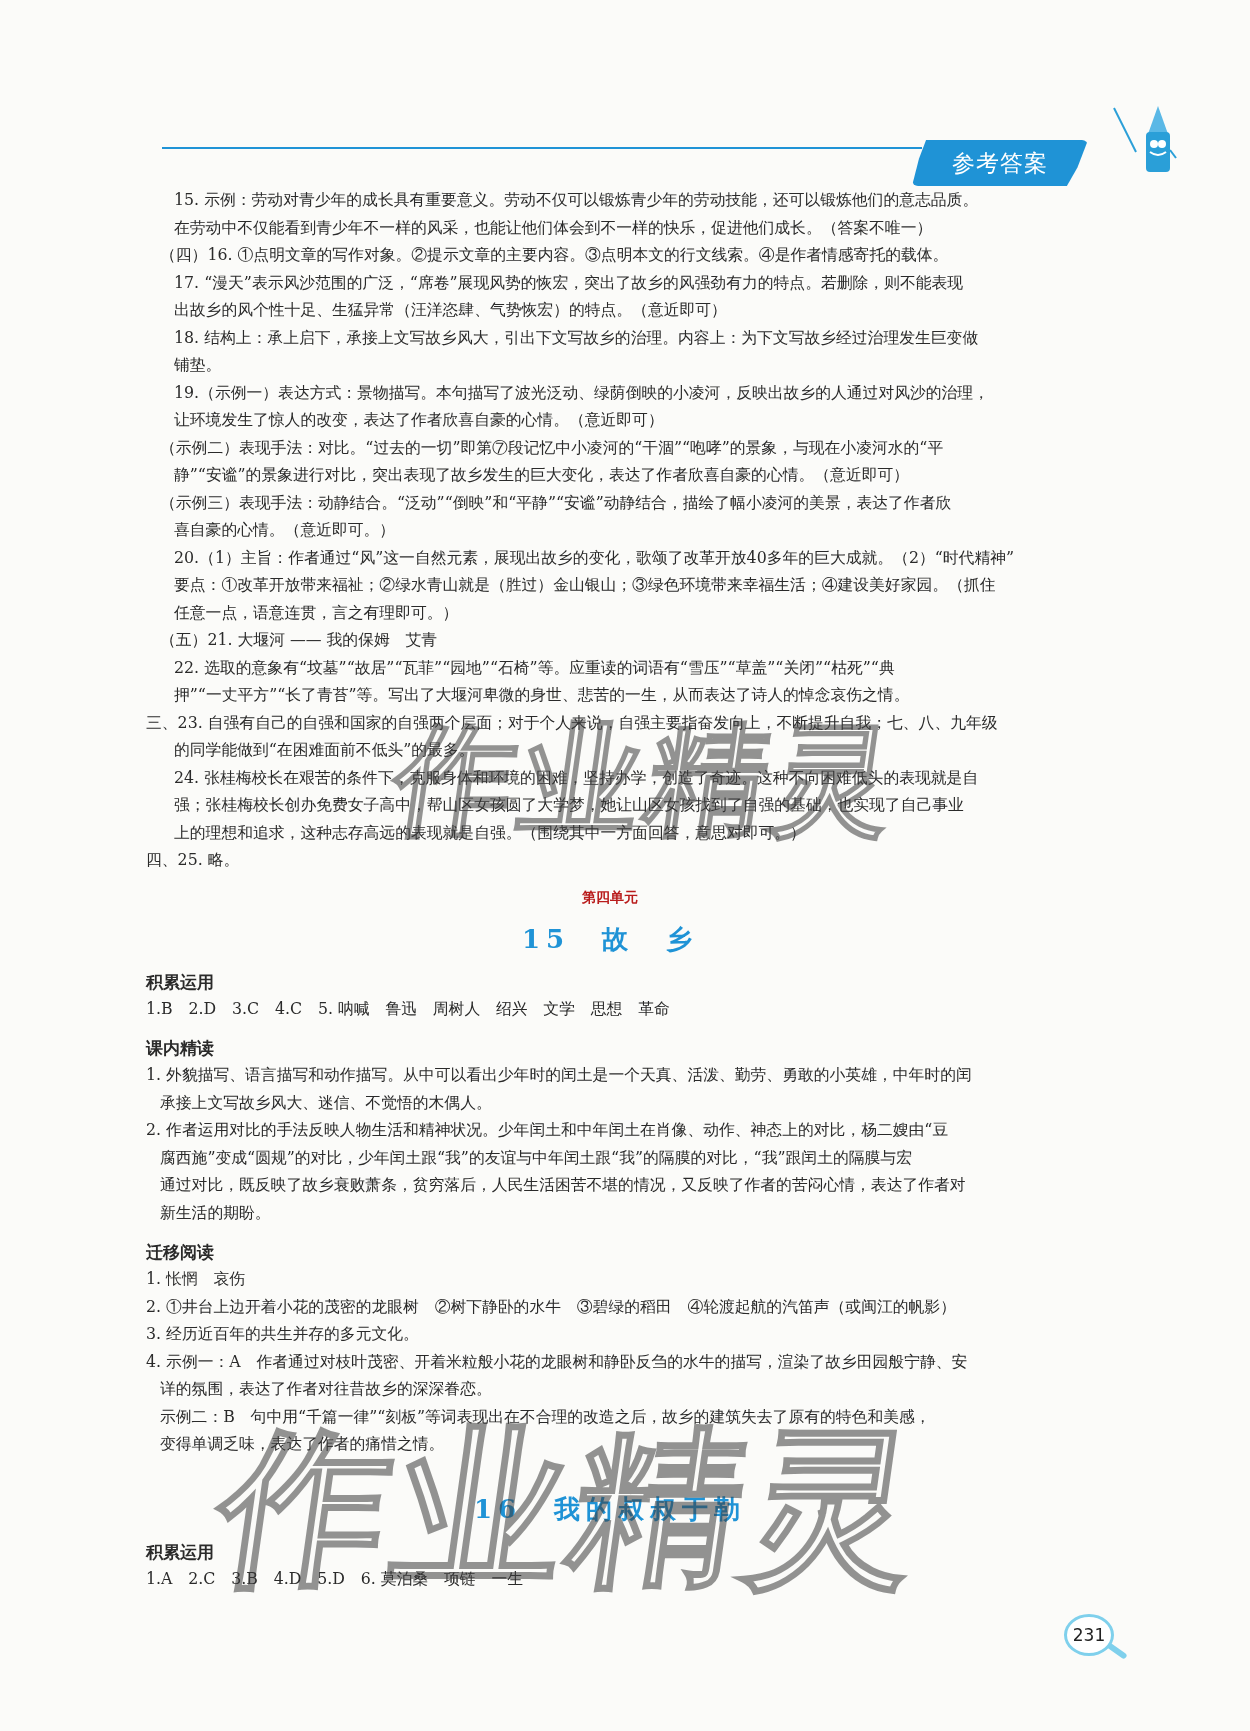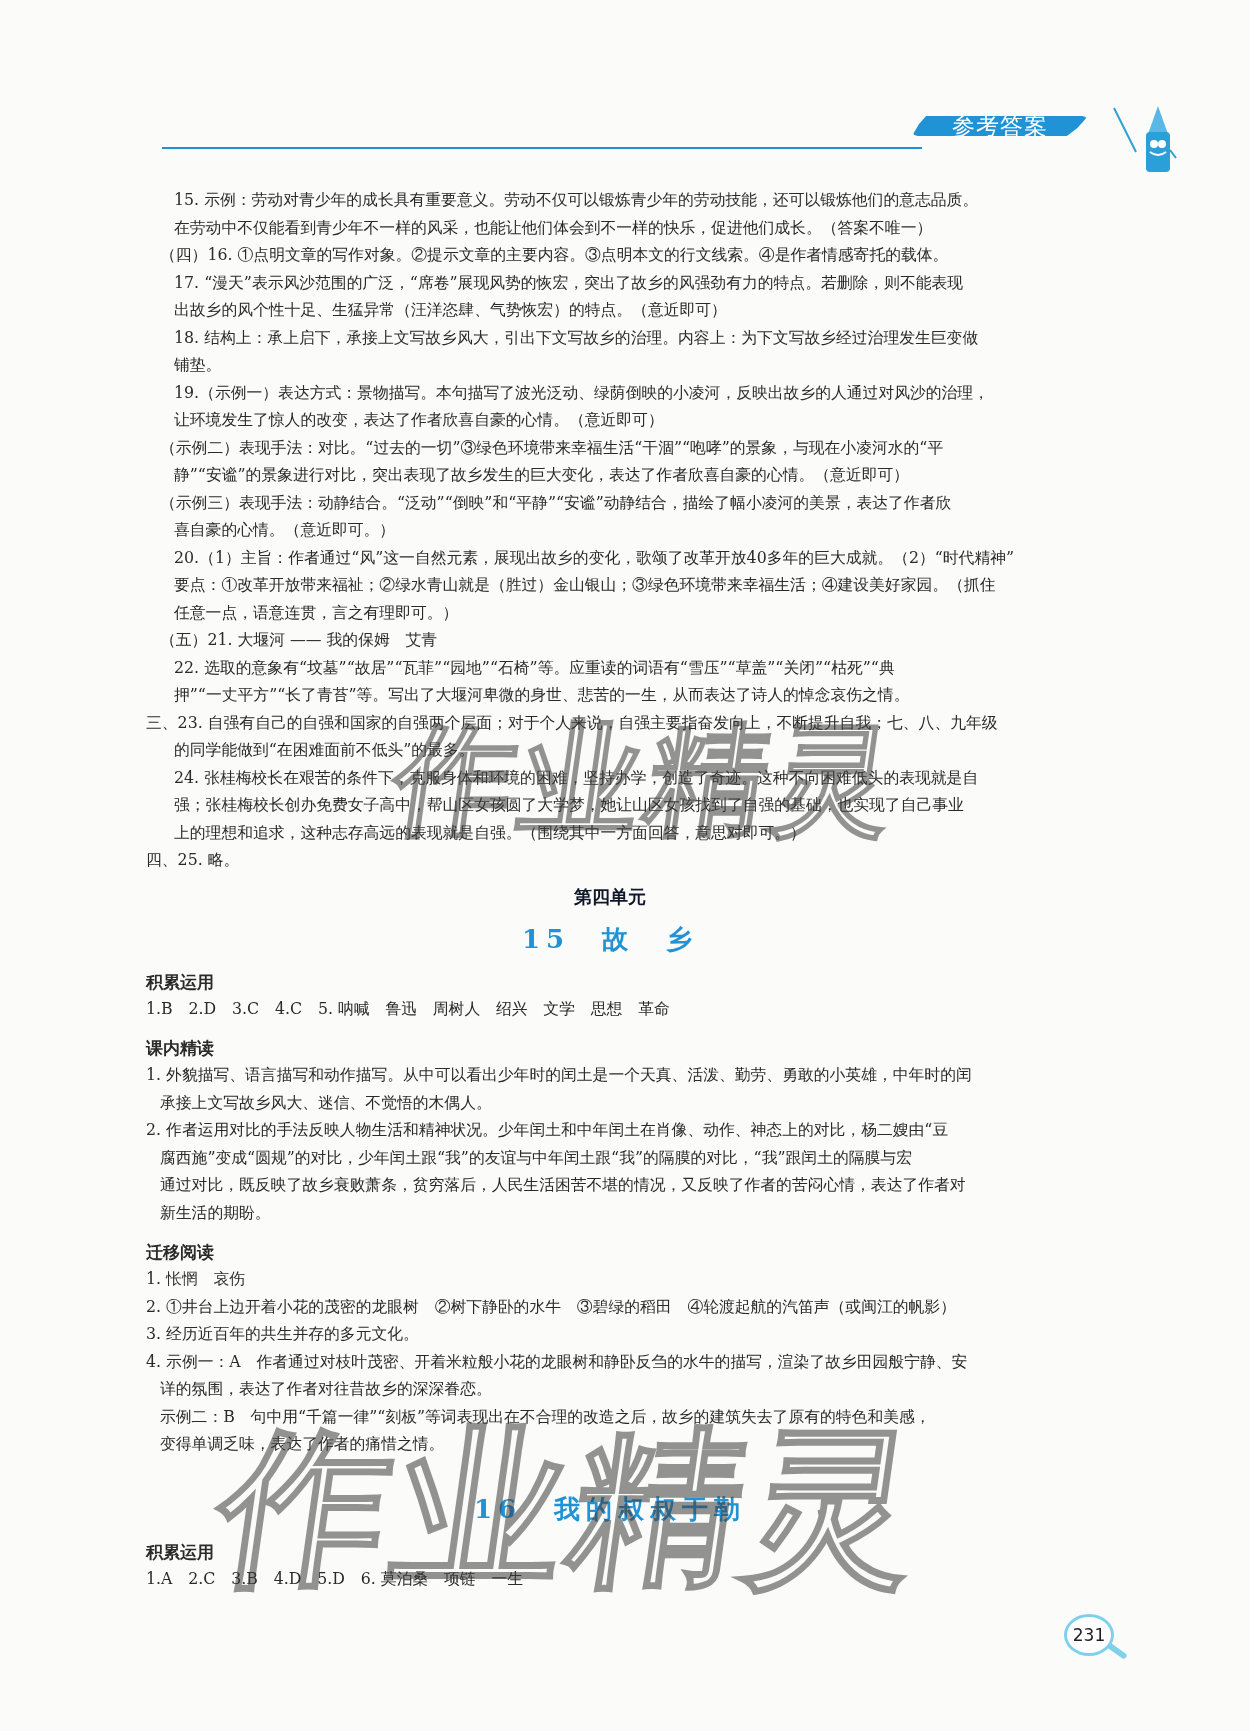--- a/index.html
+++ b/index.html
@@ -4,33 +4,33 @@
 <style>
   html, body { margin: 0; padding: 0; }
   body {
     width: 1250px; height: 1731px; background: #fbfbf9; position: relative; overflow: hidden;
     font-family: "DejaVu Serif", "Liberation Serif", serif; color: #2a2a2a;
   }
   .header-line {
     position: absolute; left: 162px; top: 147px; width: 760px; height: 2px; background: #1f93d6;
   }
   .header-tab {
-    position: absolute; left: 912px; top: 116px; width: 176px; height: 20px;
+    position: absolute; left: 912px; top: 140px; width: 176px; height: 46px;
     background: #1f93d6; color: #fff;
     clip-path: polygon(8% 0, 100% 0, 94% 60%, 88% 100%, 0 100%, 4% 40%);
     border-radius: 6px;
     display: flex; align-items: center; justify-content: center;
     font-family: "DejaVu Sans", "Liberation Sans", sans-serif; font-size: 23px; letter-spacing: 1px;
   }
   .mascot { position: absolute; left: 1110px; top: 100px; width: 70px; height: 80px; }
   .content { position: absolute; left: 160px; top: 186px; width: 900px; font-size: 15.8px; line-height: 27.5px; }
   .p { margin: 0; white-space: nowrap; }
   .i1 { padding-left: 14px; }
   .o1 { margin-left: -14px; }
-  .sec-title { color: #0f172a; text-align: center; font-family: "DejaVu Sans", "Liberation Sans", sans-serif; font-weight: bold; font-size: 18px; line-height: 34px; margin: 6px 0 8px 0; }
+  .sec-title { color: #b91c1c; text-align: center; font-family: "DejaVu Sans", "Liberation Sans", sans-serif; font-weight: bold; font-size: 14px; line-height: 34px; margin: 6px 0 8px 0; }
   .lesson-title { color: #1f93d6; text-align: center; font-weight: bold; font-size: 26px; line-height: 34px; letter-spacing: 6px; margin: 2px 0 2px 0; }
   .sub-head { font-family: "DejaVu Sans", "Liberation Sans", sans-serif; font-weight: bold; font-size: 17px; line-height: 26px; margin-left: -14px; margin-top: 13px; }
   .gap { height: 32px; }
   .watermark {
     position: absolute; font-family: "DejaVu Sans", sans-serif; font-weight: bold; color: transparent;
     -webkit-text-stroke: 1.6px rgba(60,60,60,0.55); letter-spacing: 6px; pointer-events: none;
     transform: skewX(-8deg);
   }
   .wm1 { left: 395px; top: 700px; font-size: 120px; }
   .wm2 { left: 220px; top: 1395px; font-size: 170px; }
@@ -64,21 +64,21 @@
 <div class="content">
   <p class="p i1">15. 示例：劳动对青少年的成长具有重要意义。劳动不仅可以锻炼青少年的劳动技能，还可以锻炼他们的意志品质。</p>
   <p class="p i1">在劳动中不仅能看到青少年不一样的风采，也能让他们体会到不一样的快乐，促进他们成长。（答案不唯一）</p>
   <p class="p">（四）16. ①点明文章的写作对象。②提示文章的主要内容。③点明本文的行文线索。④是作者情感寄托的载体。</p>
   <p class="p i1">17. “漫天”表示风沙范围的广泛，“席卷”展现风势的恢宏，突出了故乡的风强劲有力的特点。若删除，则不能表现</p>
   <p class="p i1">出故乡的风个性十足、生猛异常（汪洋恣肆、气势恢宏）的特点。（意近即可）</p>
   <p class="p i1">18. 结构上：承上启下，承接上文写故乡风大，引出下文写故乡的治理。内容上：为下文写故乡经过治理发生巨变做</p>
   <p class="p i1">铺垫。</p>
   <p class="p i1">19.（示例一）表达方式：景物描写。本句描写了波光泛动、绿荫倒映的小凌河，反映出故乡的人通过对风沙的治理，</p>
   <p class="p i1">让环境发生了惊人的改变，表达了作者欣喜自豪的心情。（意近即可）</p>
-  <p class="p">（示例二）表现手法：对比。“过去的一切”③绿色环境带来幸福生活“干涸”“咆哮”的景象，与现在小凌河水的“平</p>
+  <p class="p">（示例二）表现手法：对比。“过去的一切”即第⑦段记忆中小凌河的“干涸”“咆哮”的景象，与现在小凌河水的“平</p>
   <p class="p i1">静”“安谧”的景象进行对比，突出表现了故乡发生的巨大变化，表达了作者欣喜自豪的心情。（意近即可）</p>
   <p class="p">（示例三）表现手法：动静结合。“泛动”“倒映”和“平静”“安谧”动静结合，描绘了幅小凌河的美景，表达了作者欣</p>
   <p class="p i1">喜自豪的心情。（意近即可。）</p>
   <p class="p i1">20.（1）主旨：作者通过“风”这一自然元素，展现出故乡的变化，歌颂了改革开放40多年的巨大成就。（2）“时代精神”</p>
   <p class="p i1">要点：①改革开放带来福祉；②绿水青山就是（胜过）金山银山；③绿色环境带来幸福生活；④建设美好家园。（抓住</p>
   <p class="p i1">任意一点，语意连贯，言之有理即可。）</p>
   <p class="p">（五）21. 大堰河 —— 我的保姆　艾青</p>
   <p class="p i1">22. 选取的意象有“坟墓”“故居”“瓦菲”“园地”“石椅”等。应重读的词语有“雪压”“草盖”“关闭”“枯死”“典</p>
   <p class="p i1">押”“一丈平方”“长了青苔”等。写出了大堰河卑微的身世、悲苦的一生，从而表达了诗人的悼念哀伤之情。</p>
   <p class="p o1">三、23. 自强有自己的自强和国家的自强两个层面；对于个人来说，自强主要指奋发向上，不断提升自我；七、八、九年级</p>

